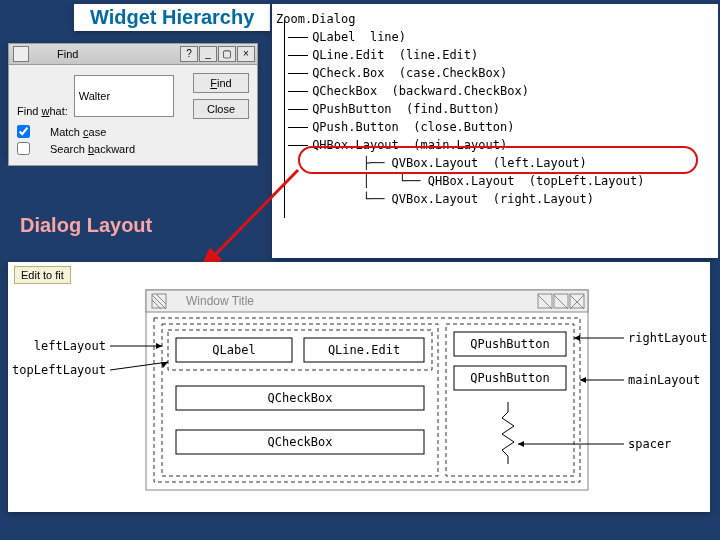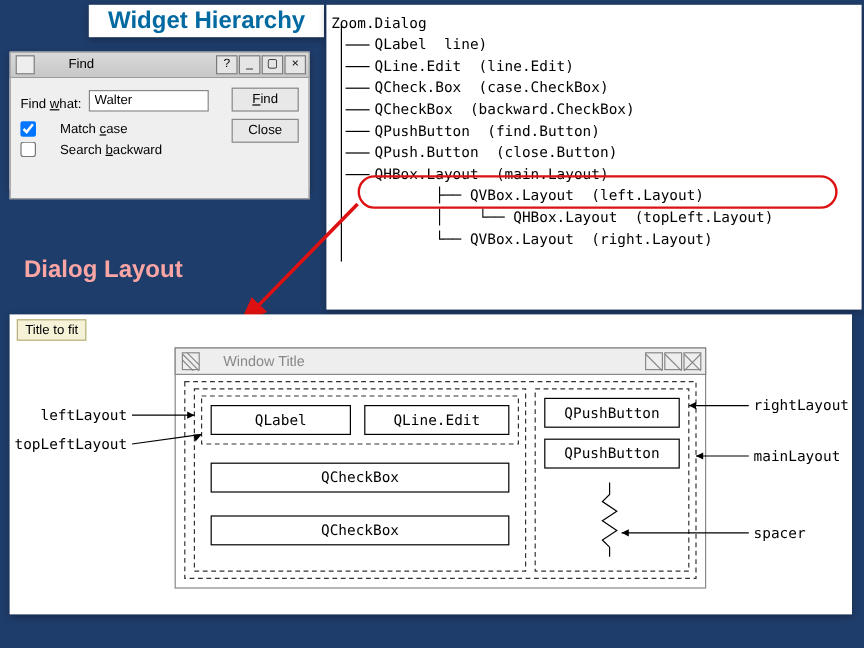--- a/index.html
+++ b/index.html
@@ -8,21 +8,21 @@
 
 
 .find-dlg{position:absolute;left:8px;top:43px;width:250px;height:115px}
 .find-title{background:linear-gradient(#d9d9d9,#c7c7c7);border:1px solid #9b9b9b;height:20px;font:11px sans-serif;display:flex;align-items:center;position:relative}
 .find-title .dlg-ico{width:14px;height:14px;margin:0 28px 0 4px;border:1px solid #7a7a7a;background:#eee}
 .find-title .ttxt{flex:1}
 .find-title .winbtns{display:flex;gap:1px;margin-right:2px}
 .find-title .wb{width:16px;height:14px;border:1px solid #7a7a7a;background:#e5e5e5;font:10px/14px sans-serif;text-align:center}
 .find-body{background:#efefef;border:1px solid #9b9b9b;border-top:none;padding:10px 8px 8px 8px;height:82px;font:11px sans-serif;position:relative}
 .find-body .row1{display:flex;align-items:flex-end;gap:6px}
-.find-body .txt-in{width:90px;height:16px;border:1px solid #888;background:#fff;padding:0 4px;font:11px sans-serif}
+.find-body .txt-in{width:90px;height:16px;border:1px solid #888;background:#fff;padding:12px 4px;font:11px sans-serif}
 .find-body .btncol{position:absolute;right:8px;top:8px;display:flex;flex-direction:column;gap:6px}
 .find-body .btncol button{width:56px;height:20px;font:11px sans-serif;background:#e8e8e8;border:1px solid #888}
 .find-body .cks{margin-top:8px;display:flex;flex-direction:column;gap:4px}
 .find-body .cks label{display:flex;align-items:center;gap:20px}
 .find-body .cks input{margin:0}
 .find-body u{text-decoration:underline}
 
 
 .tree{position:absolute;left:272px;top:4px;width:438px;height:242px;font:12px/18px "DejaVu Sans Mono","Courier New",monospace;background:#fff;padding:6px 4px}
 .tree .node{white-space:pre}
@@ -113,21 +113,21 @@
       </defs>
     <line x1="92" y1="4" x2="6" y2="92" stroke="#d11" stroke-width="3" marker-end="url(#ah)"></line>
   </svg>
 </div>
 
 <div class="h2">
   <span class="section-title">Dialog Layout</span>
 </div>
 
 <div class="layout-diag card">
-  <span class="zoombtn">Title to fit</span>
+  <span class="zoombtn">Edit to fit</span>
   <svg width="702" height="250">
 
     <rect x="138" y="28" width="442" height="200" fill="#fff" stroke="#888"></rect>
     <rect x="138" y="28" width="442" height="22" fill="#eee" stroke="#888"></rect>
 
     <rect x="144" y="32" width="14" height="14" fill="none" stroke="#888"></rect>
     <line x1="144" y1="33" x2="158" y2="47" stroke="#888"></line>
       <line x1="148" y1="32" x2="158" y2="42" stroke="#888"></line>
       <line x1="144" y1="38" x2="153" y2="47" stroke="#888"></line>
 

